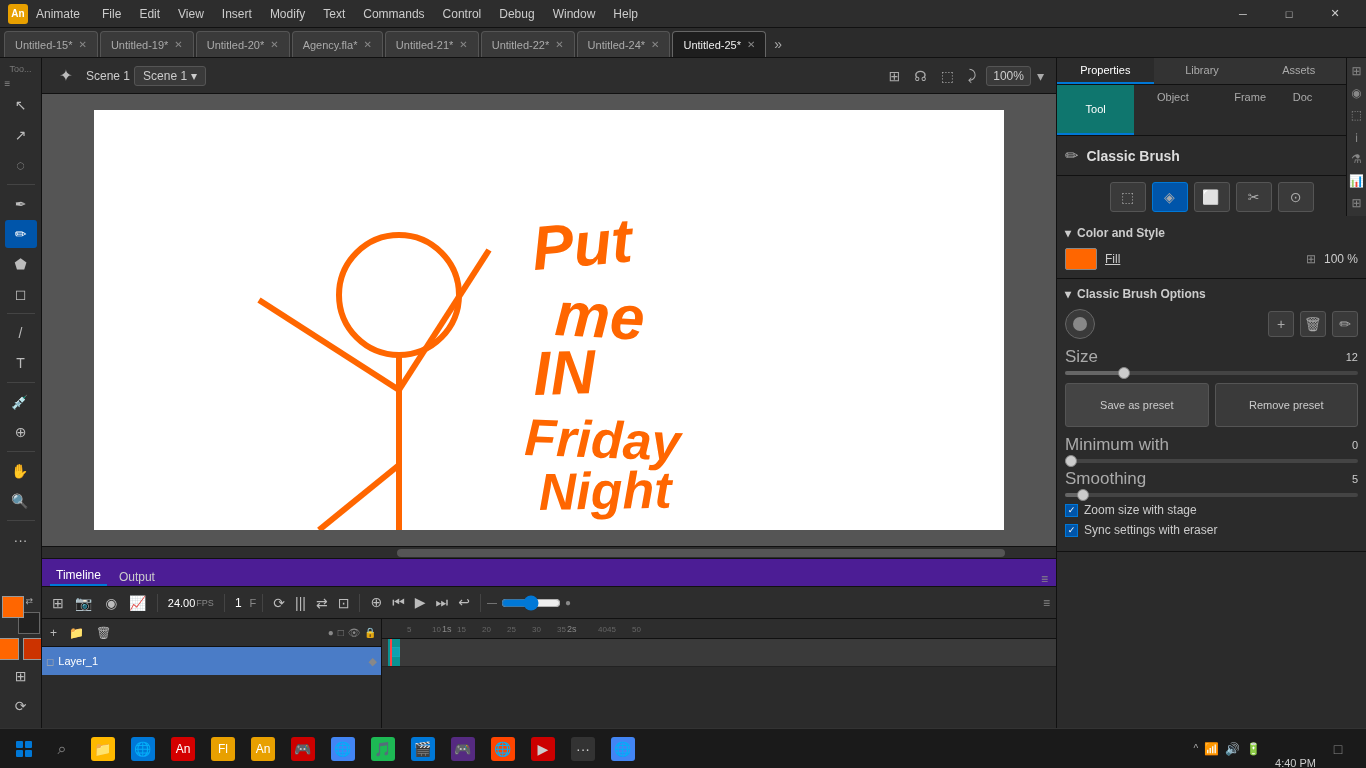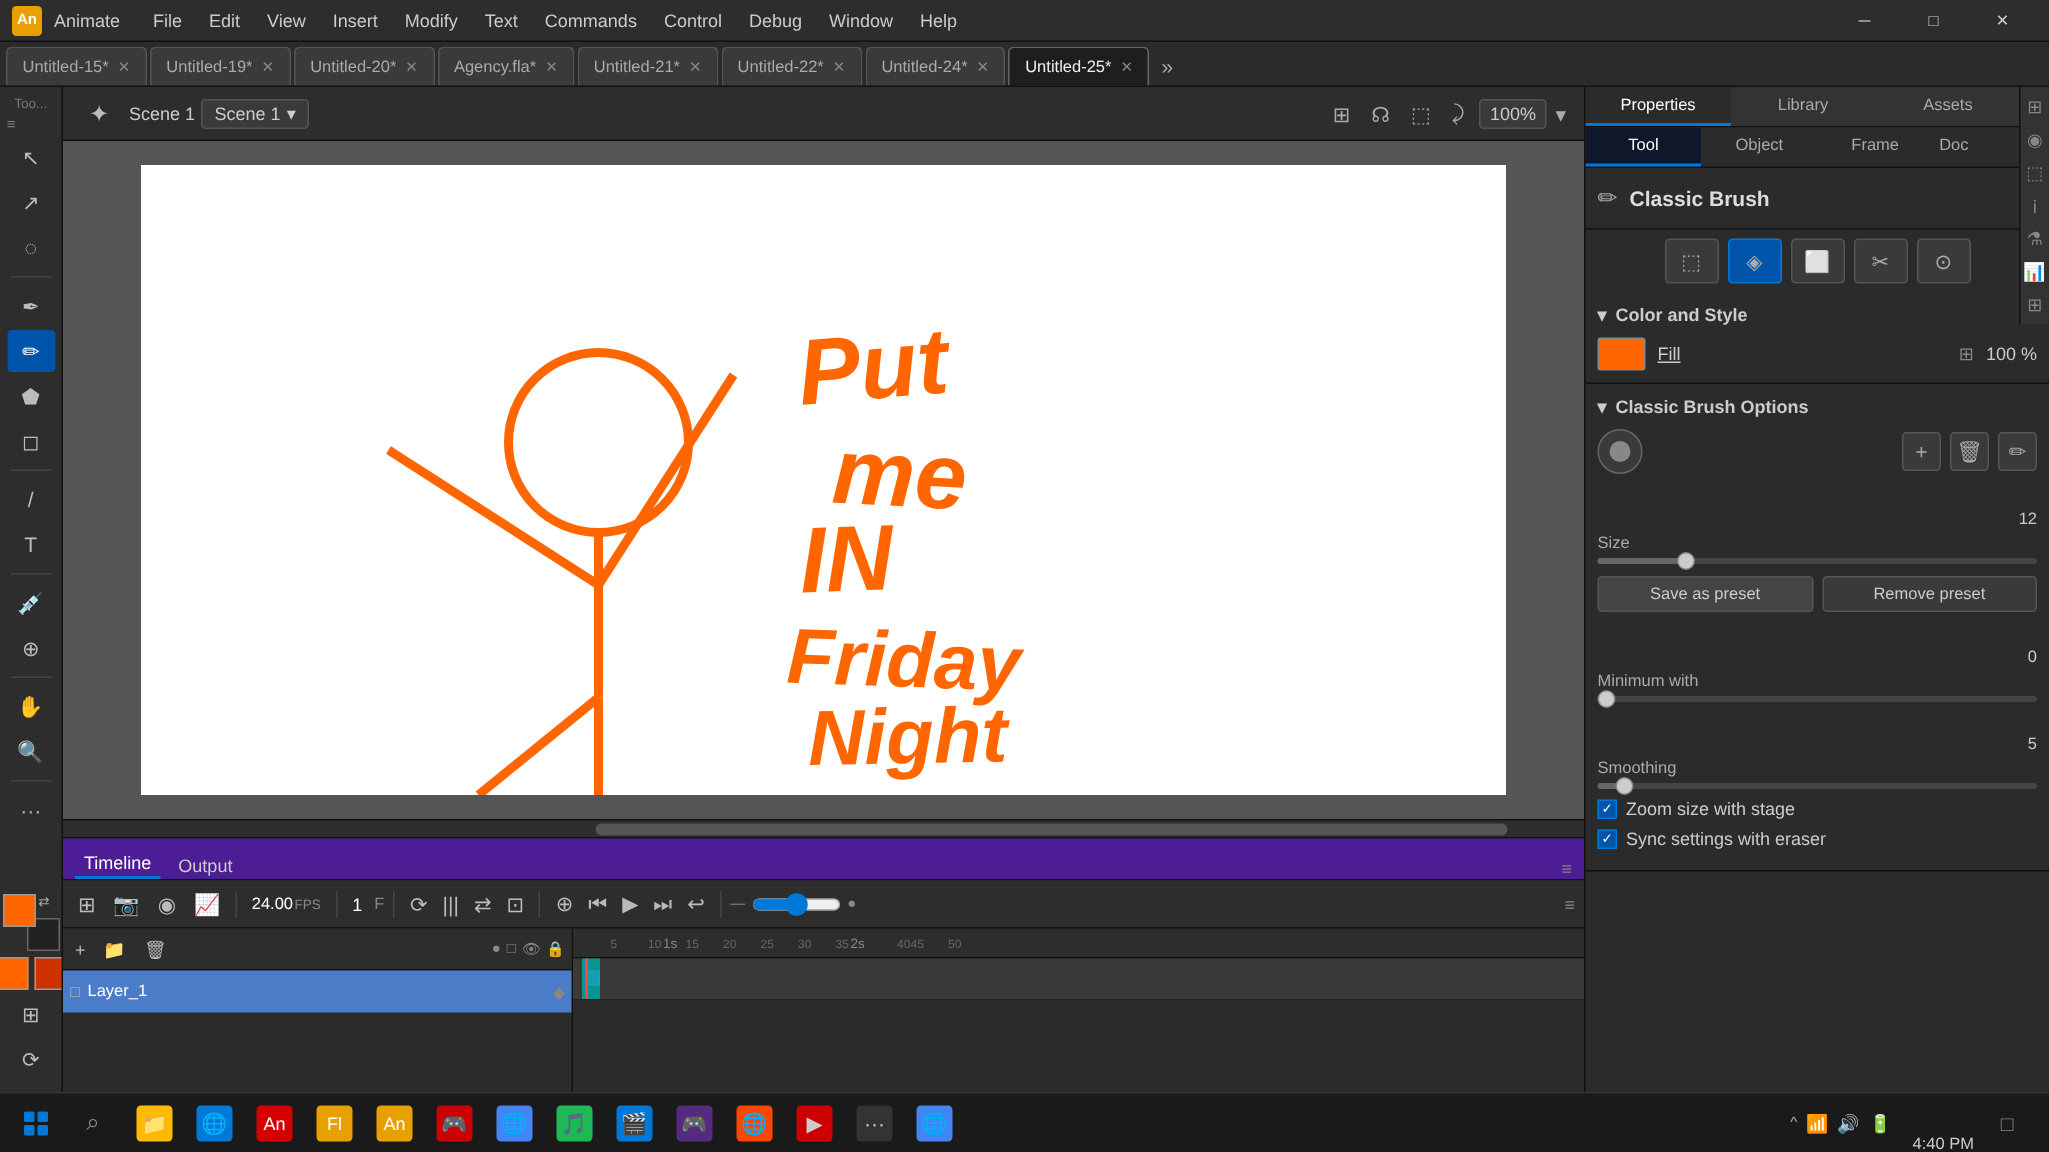--- a/index.html
+++ b/index.html
@@ -114,28 +114,28 @@
     .brush-options-section { padding: 8px; border-bottom: 1px solid #111; }
 
     .preset-row { display: flex; align-items: center; gap: 6px; margin-bottom: 8px; }
     .preset-circle { width: 30px; height: 30px; background: #3a3a3a; border: 1px solid #666; border-radius: 50%; display: flex; align-items: center; justify-content: center; }
     .preset-circle-inner { width: 14px; height: 14px; background: #888; border-radius: 50%; }
     .preset-spacer { flex: 1; }
     .preset-action-btn { width: 26px; height: 26px; background: #3a3a3a; border: 1px solid #555; border-radius: 3px; cursor: pointer; display: flex; align-items: center; justify-content: center; color: #aaa; font-size: 14px; }
 
     .prop-row { margin-bottom: 6px; }
     .prop-label-row { display: flex; justify-content: space-between; align-items: center; margin-bottom: 2px; }
-    .prop-label { font-size: 11px; color: #aaa; margin-top: 32px; }
+    .prop-label { font-size: 17px; color: #aaa; }
     .prop-value { font-size: 11px; color: #ccc; }
     .slider-track { height: 4px; background: #444; border-radius: 2px; position: relative; margin: 4px 0; cursor: pointer; }
     .slider-fill { height: 4px; background: #666; border-radius: 2px; position: absolute; left: 0; top: 0; }
     .slider-thumb { width: 12px; height: 12px; background: #ccc; border-radius: 50%; position: absolute; top: -4px; cursor: grab; border: 1px solid #888; }
 
     .preset-btn-row { display: flex; gap: 6px; margin: 8px 0; }
-    .preset-button { flex: 1; padding: 5px; font-size: 11px; background: #3a3a3a; border: 1px solid #555; border-radius: 3px; color: #ccc; cursor: pointer; text-align: center; }
+    .preset-button { flex: 1; padding: 15px; font-size: 11px; background: #3a3a3a; border: 1px solid #555; border-radius: 3px; color: #ccc; cursor: pointer; text-align: center; }
     .preset-button.save { background: #444; }
 
     .checkbox-row { display: flex; align-items: center; gap: 6px; margin-bottom: 6px; }
     .checkbox-item { width: 13px; height: 13px; background: #0055aa; border: 1px solid #0078d7; display: flex; align-items: center; justify-content: center; cursor: pointer; flex-shrink: 0; }
     .checkbox-check { color: #fff; font-size: 9px; }
     .checkbox-label { font-size: 12px; color: #ccc; }
     .ri-btn { width: 18px; height: 18px; color: #888; font-size: 12px; cursor: pointer; display: flex; align-items: center; justify-content: center; }
 
     
     .taskbar { height: 40px; background: #1a1a1a; border-top: 1px solid #333; display: flex; align-items: center; padding: 0 4px; flex-shrink: 0; }
@@ -420,21 +420,21 @@
   <div class="right-panel">
 
     <div class="panel-tabs">
       <div class="panel-tab active">Properties</div>
       <div class="panel-tab">Library</div>
       <div class="panel-tab">Assets</div>
       <div style="margin-left:auto;display:flex;align-items:center;padding:0 6px;color:#888;cursor:pointer;">≡</div>
     </div>
 
     <div style="display:flex;background:#2b2b2b;border-bottom:1px solid #111;">
-      <div style="flex:1;padding:6px 4px;text-align:center;font-size:11px;color:#fff;border-bottom:2px solid #0078d7;background:#0f172a;cursor:pointer;">Tool</div>
+      <div style="flex:1;padding:18px 4px;text-align:center;font-size:11px;color:#fff;border-bottom:2px solid #0078d7;background:#0f766e;cursor:pointer;">Tool</div>
       <div style="flex:1;padding:6px 4px;text-align:center;font-size:11px;color:#aaa;cursor:pointer;">Object</div>
       <div style="flex:1;padding:6px 4px;text-align:center;font-size:11px;color:#aaa;cursor:pointer;">Frame</div>
       <div style="flex:1;padding:6px 4px;font-size:11px;color:#aaa;cursor:pointer;">Doc</div>
     </div>
 
     <div class="brush-title-row">
       <span class="brush-icon">✏</span>
       <span class="brush-title">Classic Brush</span>
     </div>
 

